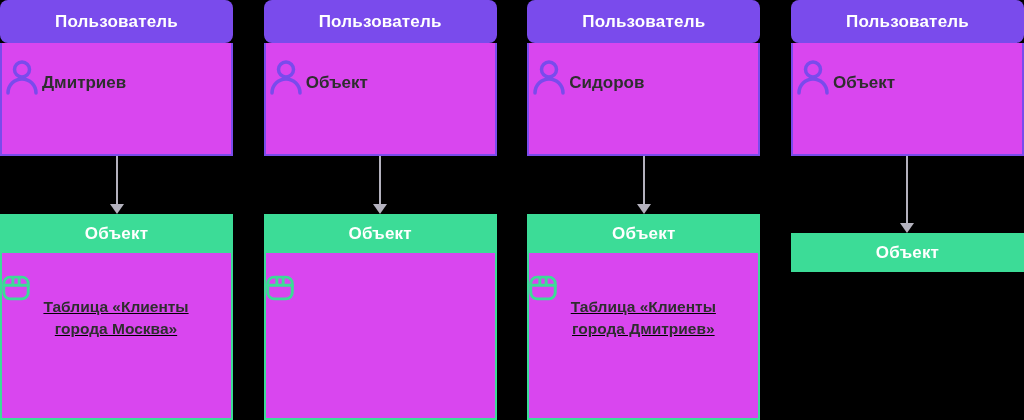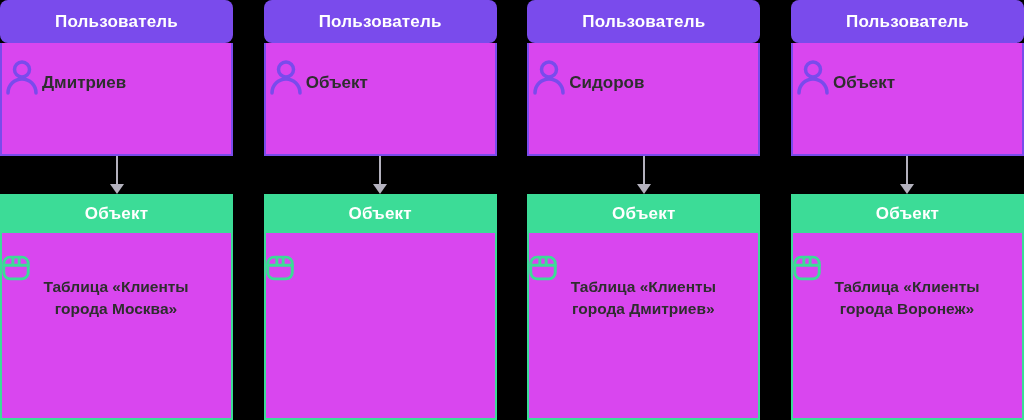--- a/index.html
+++ b/index.html
@@ -34,24 +34,25 @@
     background: #d946ef;
     display: flex; flex-direction: row; 
   }
   .user-card .card-body {
     height: 113px;
     border: 2px solid #7A4BEC;
     border-top: none;
     padding-top: 15px;
   }
   .object-card .card-body {
-    height: 187px;
+    height: 167px;
     border: 2px solid #3CDC97;
     border-top: none;
     padding-top: 22px;
+    text-decoration: underline;
   }
   .user-card .icon-wrap { height: 40px; }
   .object-card .icon-wrap { height: 26px; }
   .user-name {
     margin-top: 15px;
     color: #2E2E2E;
     font-size: 17px;
     font-weight: 700;
   }
   .object-label {
@@ -207,29 +208,16 @@
       </div>
     </div>
     <div class="arrow">
       <div class="arrow-line"></div>
       <svg class="arrow-head" width="14" height="10" viewBox="0 0 14 10">
         <polygon points="0,0 14,0 7,10" fill="#B4B2BE"></polygon>
       </svg>
     </div>
     <div class="card object-card">
       <div class="card-header">Объект</div>
-      <div class="card-body">
-        <span class="icon-wrap">
-          <svg width="28" height="26" viewBox="0 0 40 36">
-            <g fill="none" stroke-width="4.2" stroke-linecap="round" stroke-linejoin="round" stroke="#3CDC97">
-              <rect x="2.5" y="2.5" width="35" height="31" rx="9"></rect>
-              <line x1="2.5" y1="14" x2="37.5" y2="14"></line>
-              <line x1="15.5" y1="3" x2="15.5" y2="13"></line>
-              <line x1="24.5" y1="3" x2="24.5" y2="13"></line>
-            </g>
-          </svg>
-        </span>
-        <div class="object-label">Таблица «Клиенты города Воронеж»</div>
-      </div>
     </div>
   </div>
 
 </div>
 
 </body></html>

